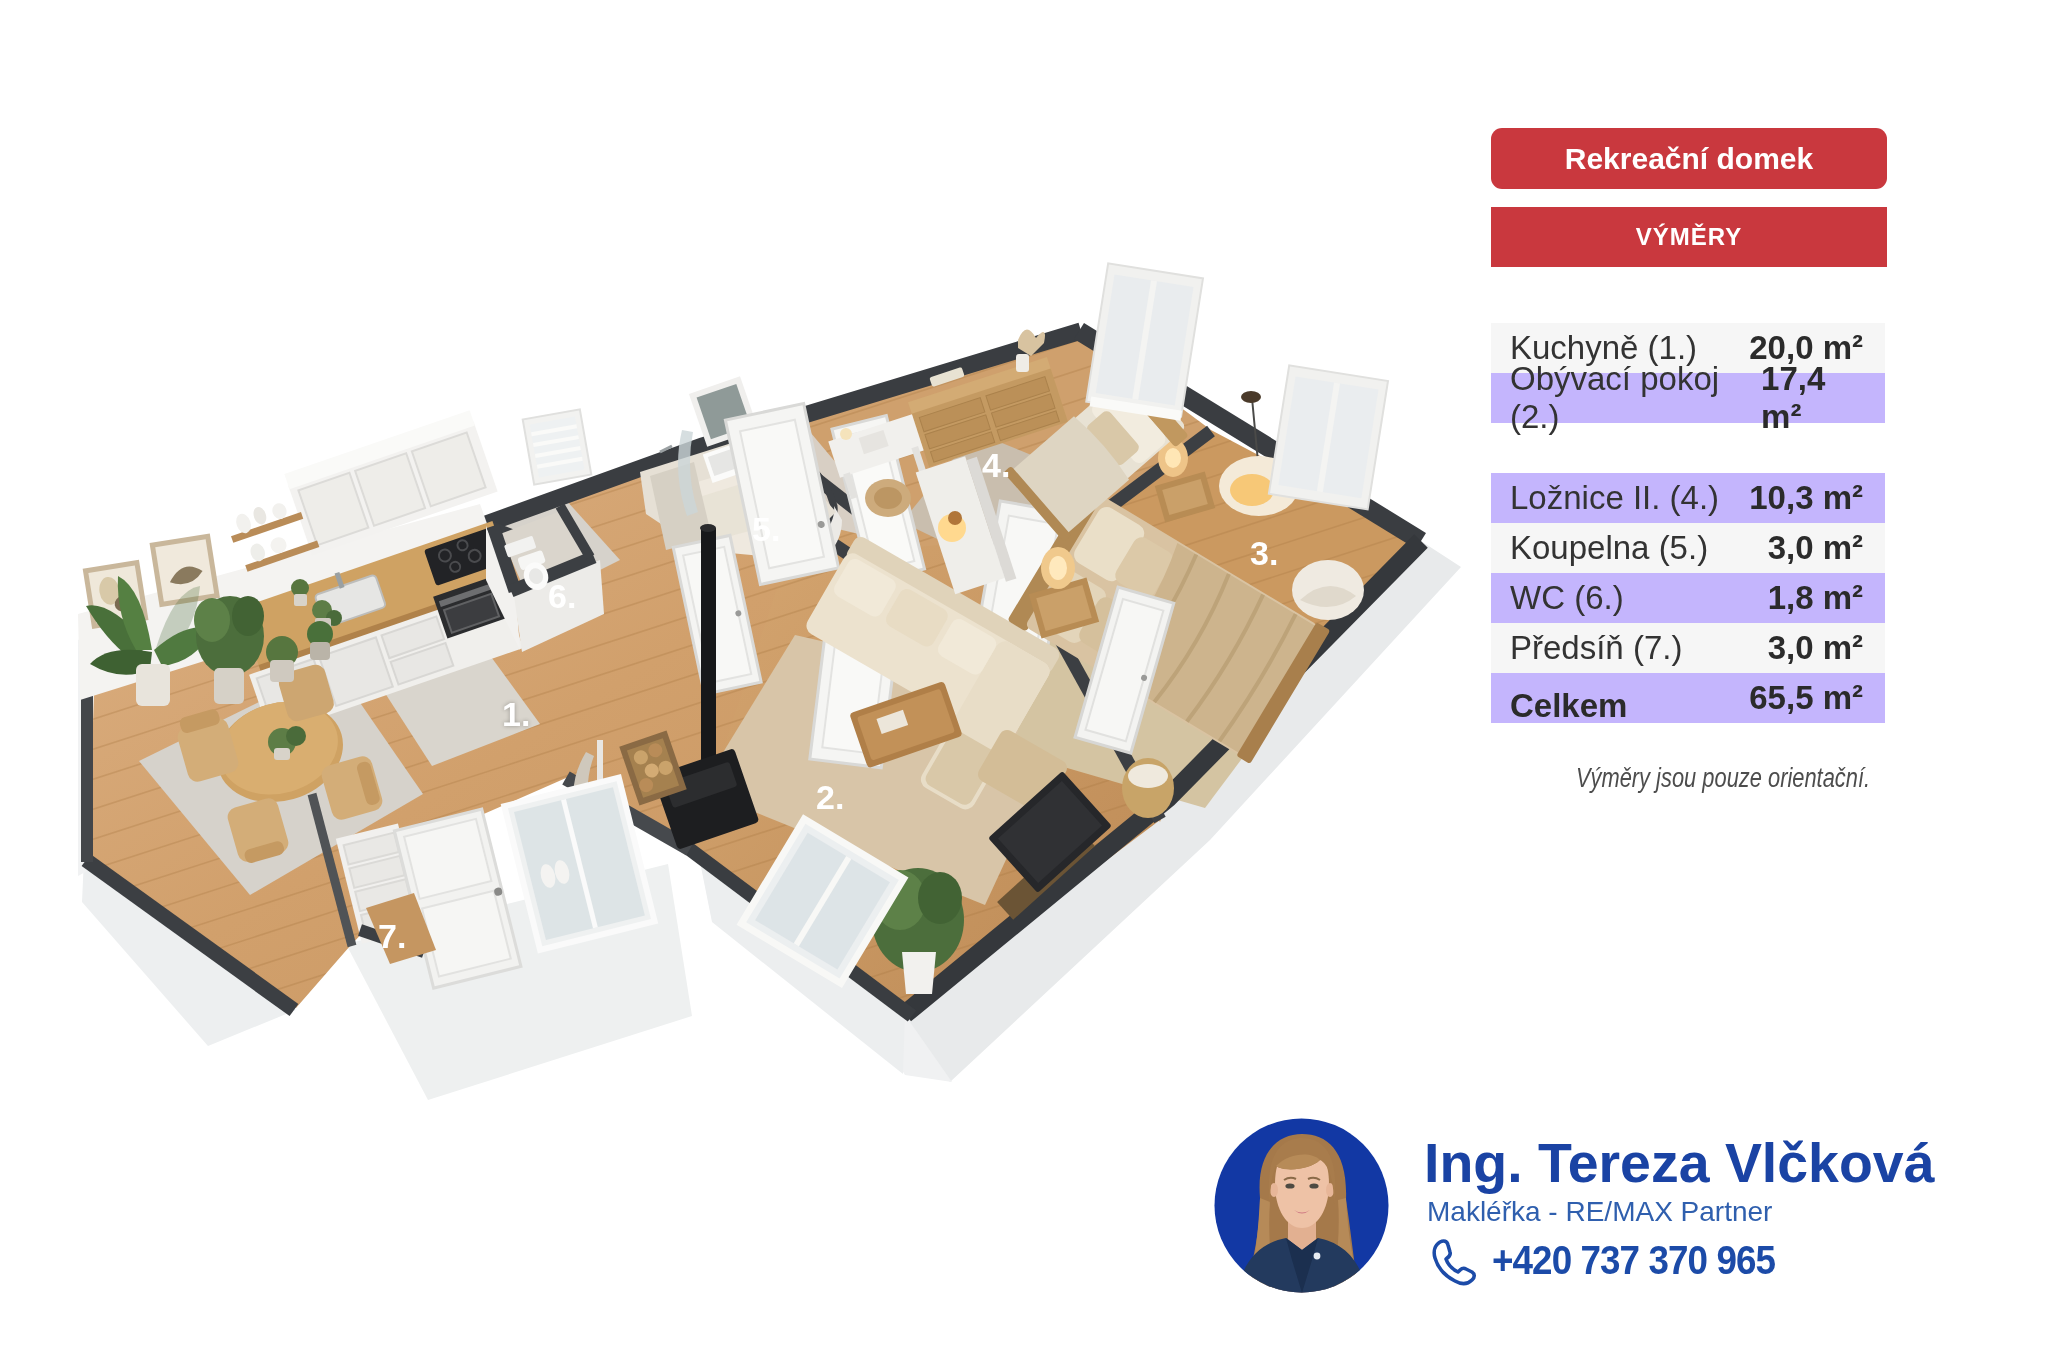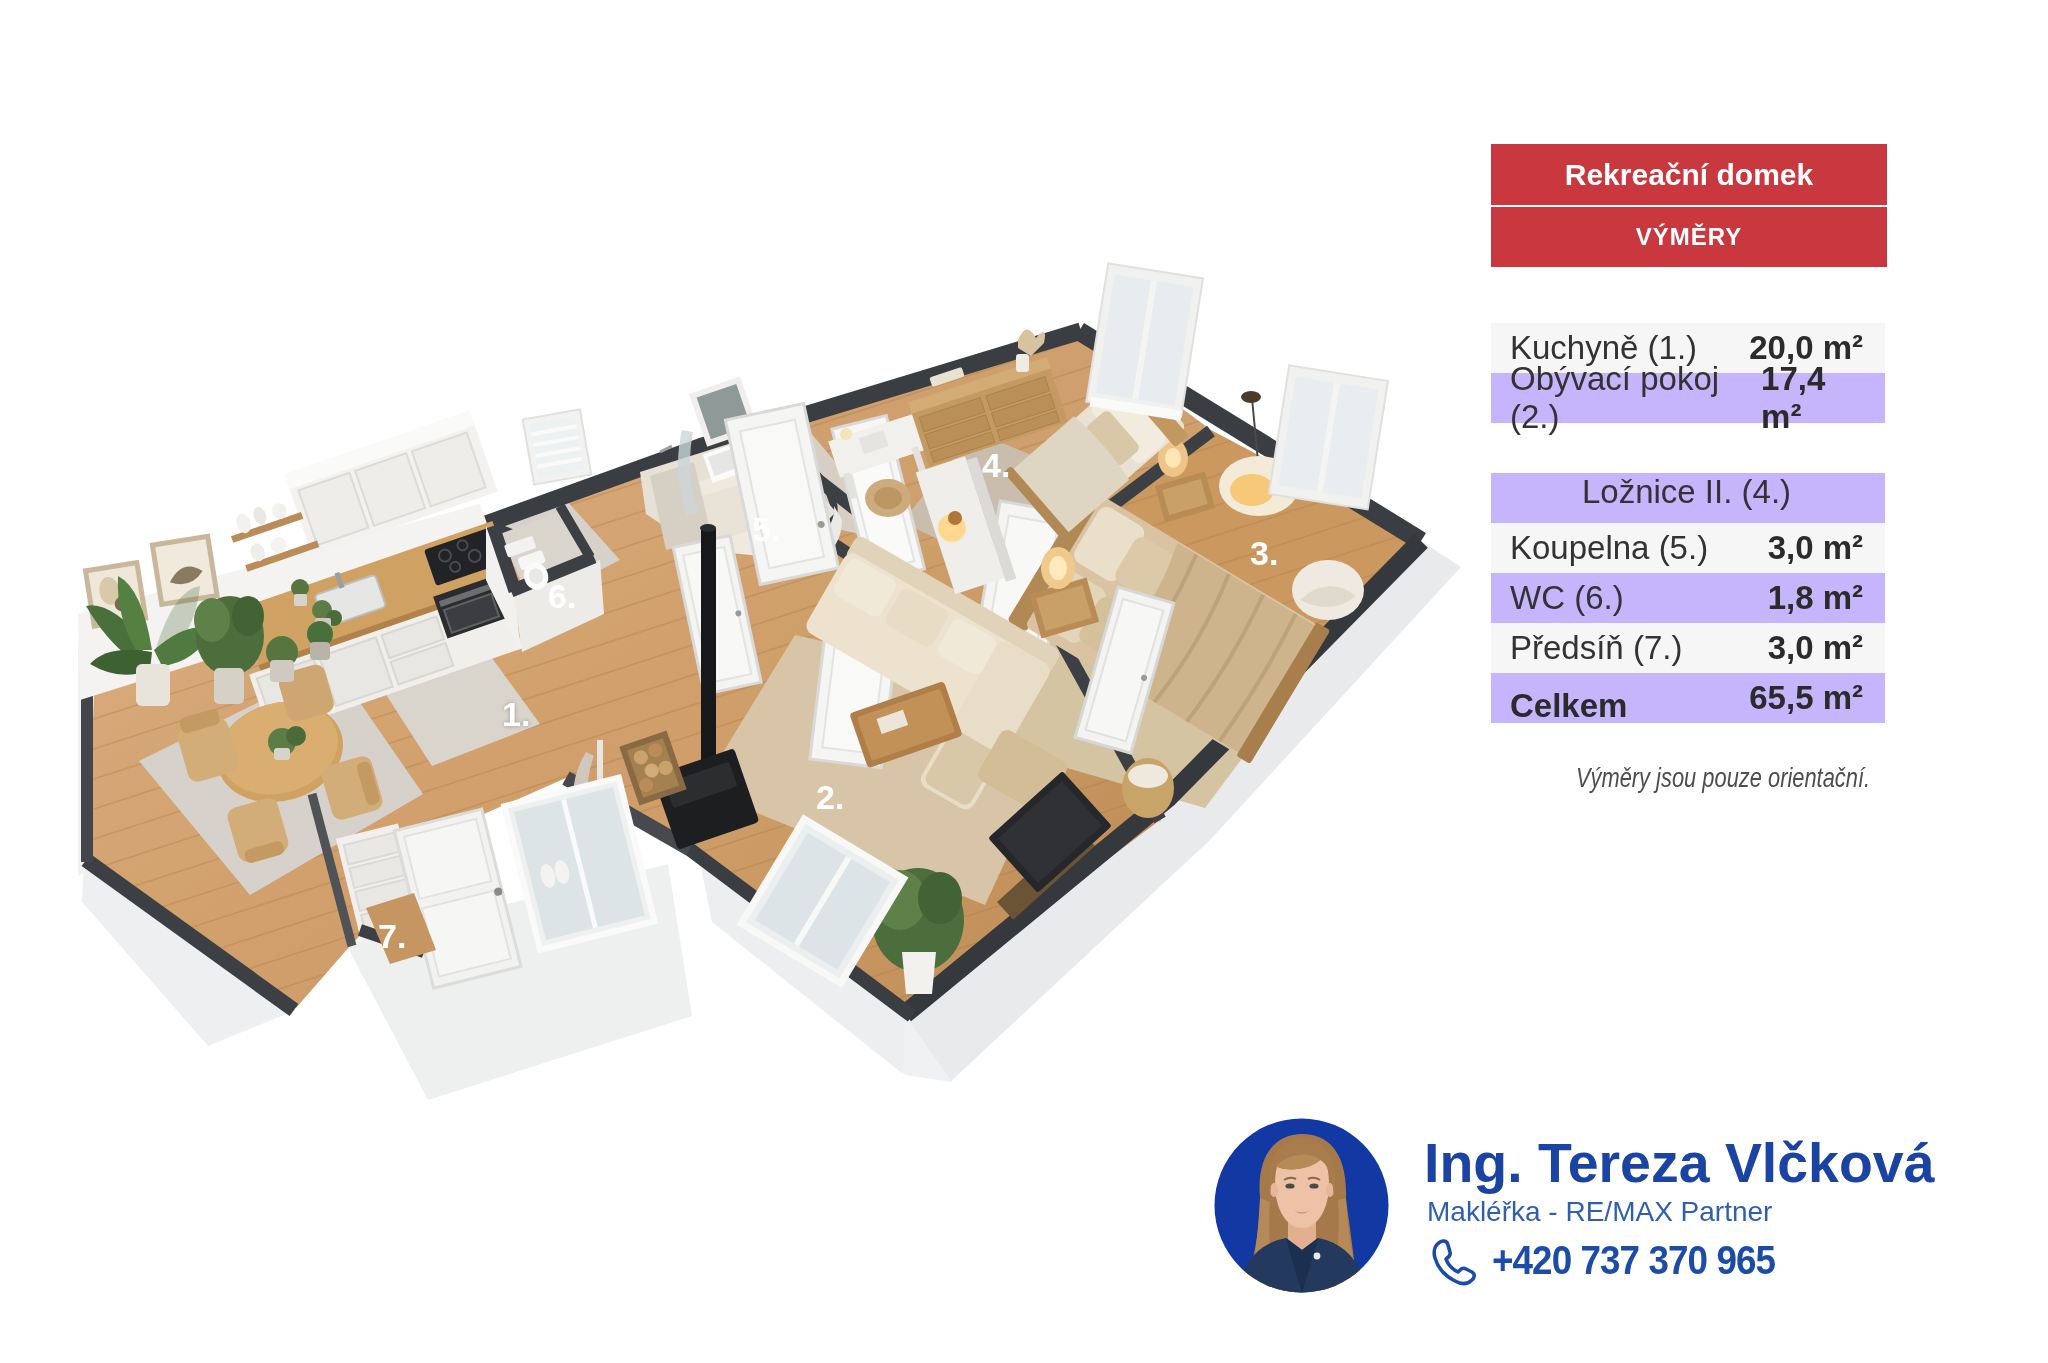--- a/index.html
+++ b/index.html
@@ -1,19 +1,19 @@
 <!DOCTYPE html>
 <html lang="cs"><head>
 <meta charset="utf-8">
 <title>Rekreační domek</title>
 <style>
   html,body{margin:0;padding:0;background:#fff;}
   #page{position:relative;width:2048px;height:1363px;background:#fff;overflow:hidden;font-family:"Liberation Sans",sans-serif;}
   .banner{position:absolute;left:1491px;width:396px;background:#c9383e;color:#fff;text-align:center;font-weight:bold;}
-  .b1{top:144px;height:61px;line-height:61px;font-size:30px;}
+  .b1{top:128px;height:61px;line-height:61px;font-size:30px;border-radius:11px;}
   .b2{top:207px;height:60px;line-height:60px;font-size:24px;letter-spacing:1px;}
   .trow{position:absolute;left:1491px;width:394px;height:50px;display:flex;justify-content:space-between;align-items:center;box-sizing:border-box;padding:0 22px 0 19px;font-size:33px;color:#333;gap:11px;}
   .odd{background:#f6f6f6;}
   .even{background:#c4b5fd;}
   .trow b{color:#2b2b2b;}
   .note{position:absolute;left:1491px;top:763px;width:394px;text-align:center;font-size:27px;font-style:italic;color:#4d4d4d;transform:translateX(35px) scaleX(0.81);}
   .agname{position:absolute;left:1424px;top:1130px;font-size:56px;font-weight:bold;color:#1a43a4;transform:scaleX(0.99);transform-origin:left;}
   .agsub{position:absolute;left:1427px;top:1196px;font-size:28px;color:#2f5fae;}
   .agphone{position:absolute;left:1492px;top:1238px;font-size:40px;font-weight:bold;color:#1c4ba8;letter-spacing:-1px;transform:scaleX(0.92);transform-origin:left;}
 </style>
@@ -554,21 +554,21 @@
 <div class="banner b2">VÝMĚRY</div>
 
 <div class="trow odd" style="top:323px;">
       <span>Kuchyně (1.)</span>
       <b>20,0 m²</b>
     </div>
 <div class="trow even" style="top:373px;">
       <span>Obývací pokoj (2.)</span>
       <b>17,4 m²</b>
     </div>
-<div class="trow even" style="top:473px;flex-direction:column;">
+<div class="trow even" style="top:473px;">
       <span>Ložnice II. (4.)</span>
       <b>10,3 m²</b>
     </div>
 <div class="trow odd" style="top:523px;">
       <span>Koupelna (5.)</span>
       <b>3,0 m²</b>
     </div>
 <div class="trow even" style="top:573px;">
       <span>WC (6.)</span>
       <b>1,8 m²</b>

